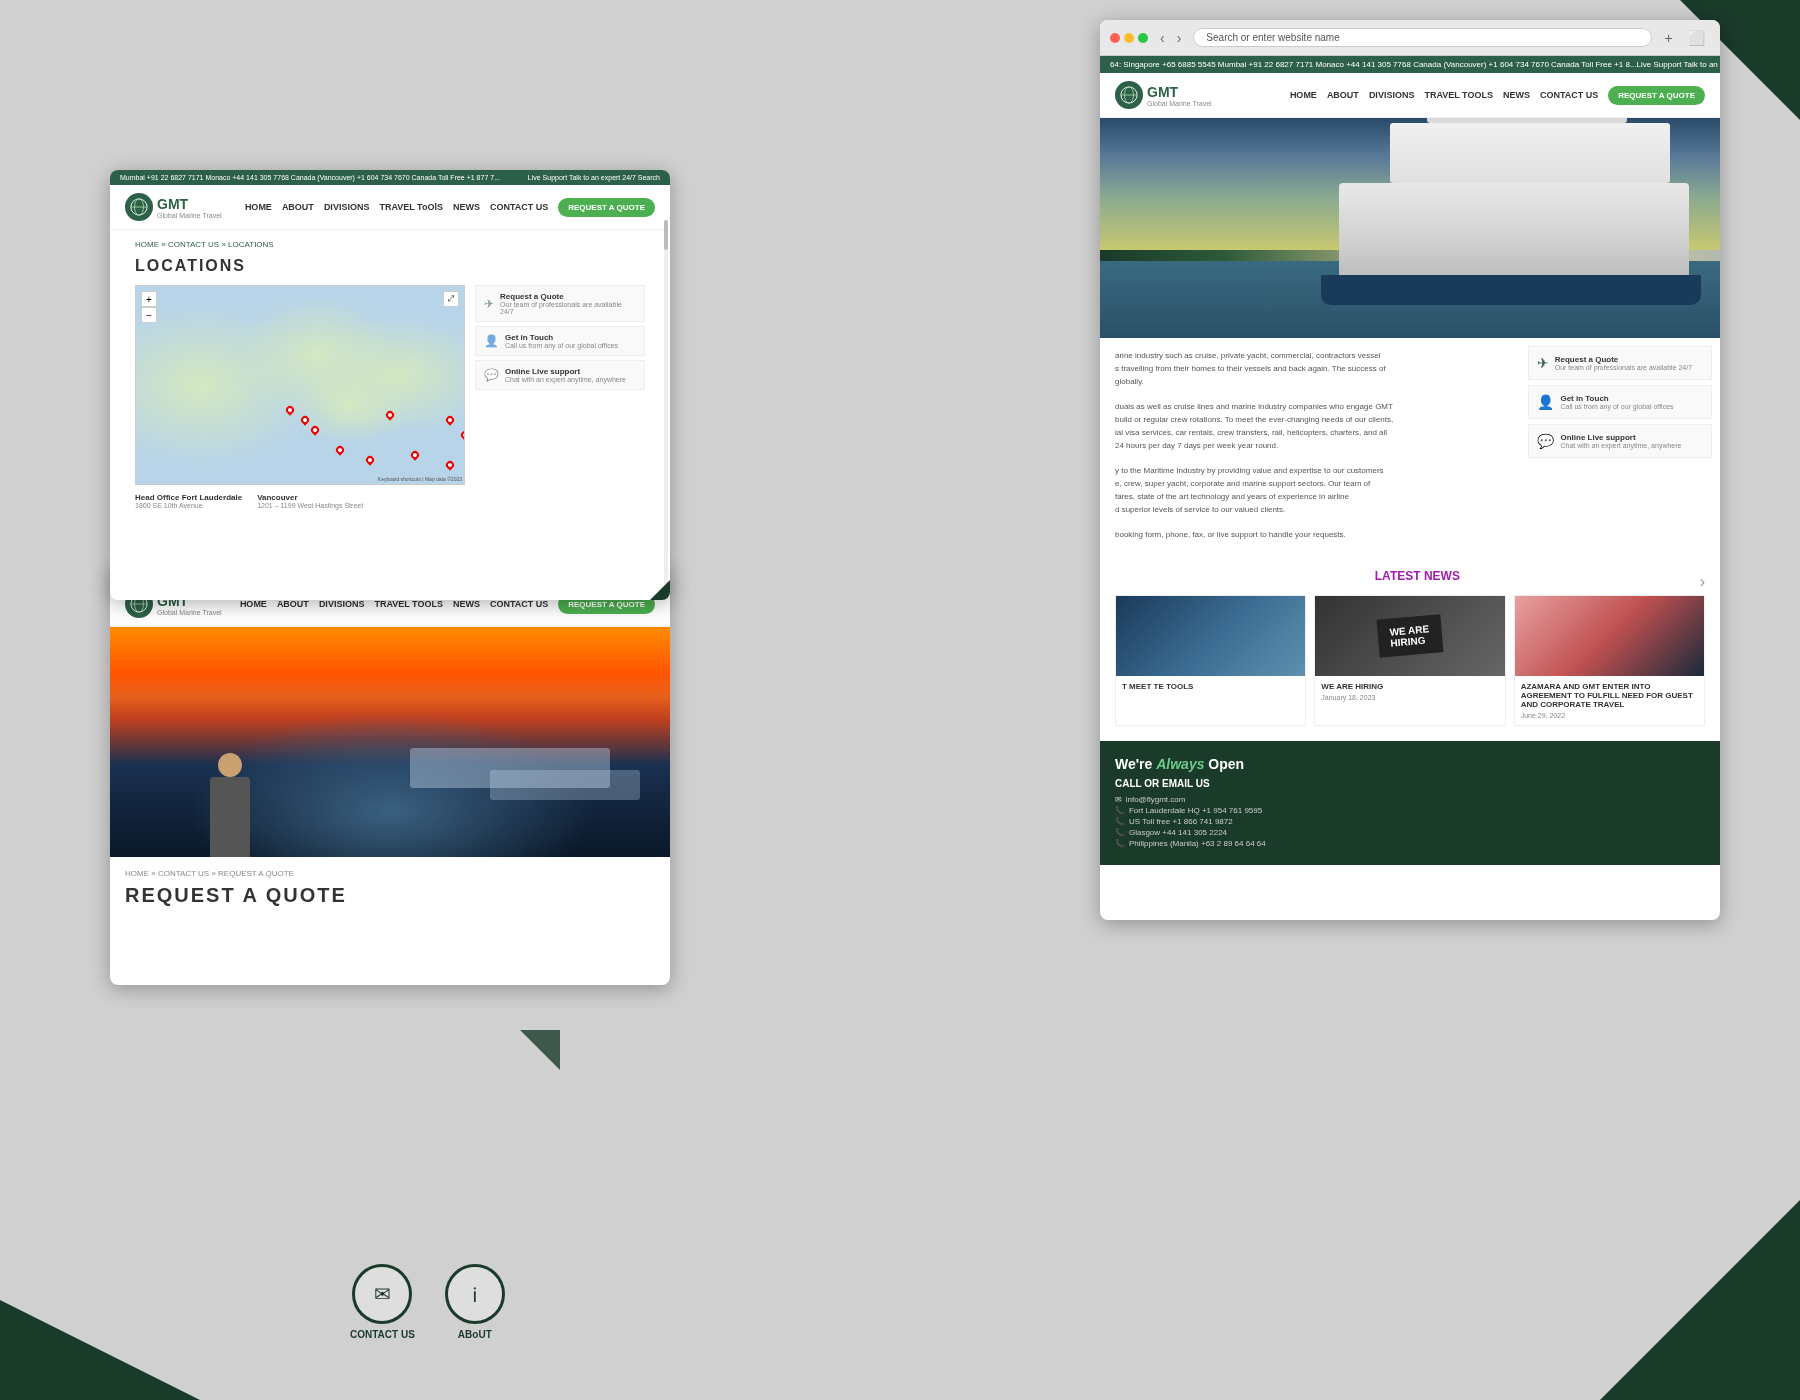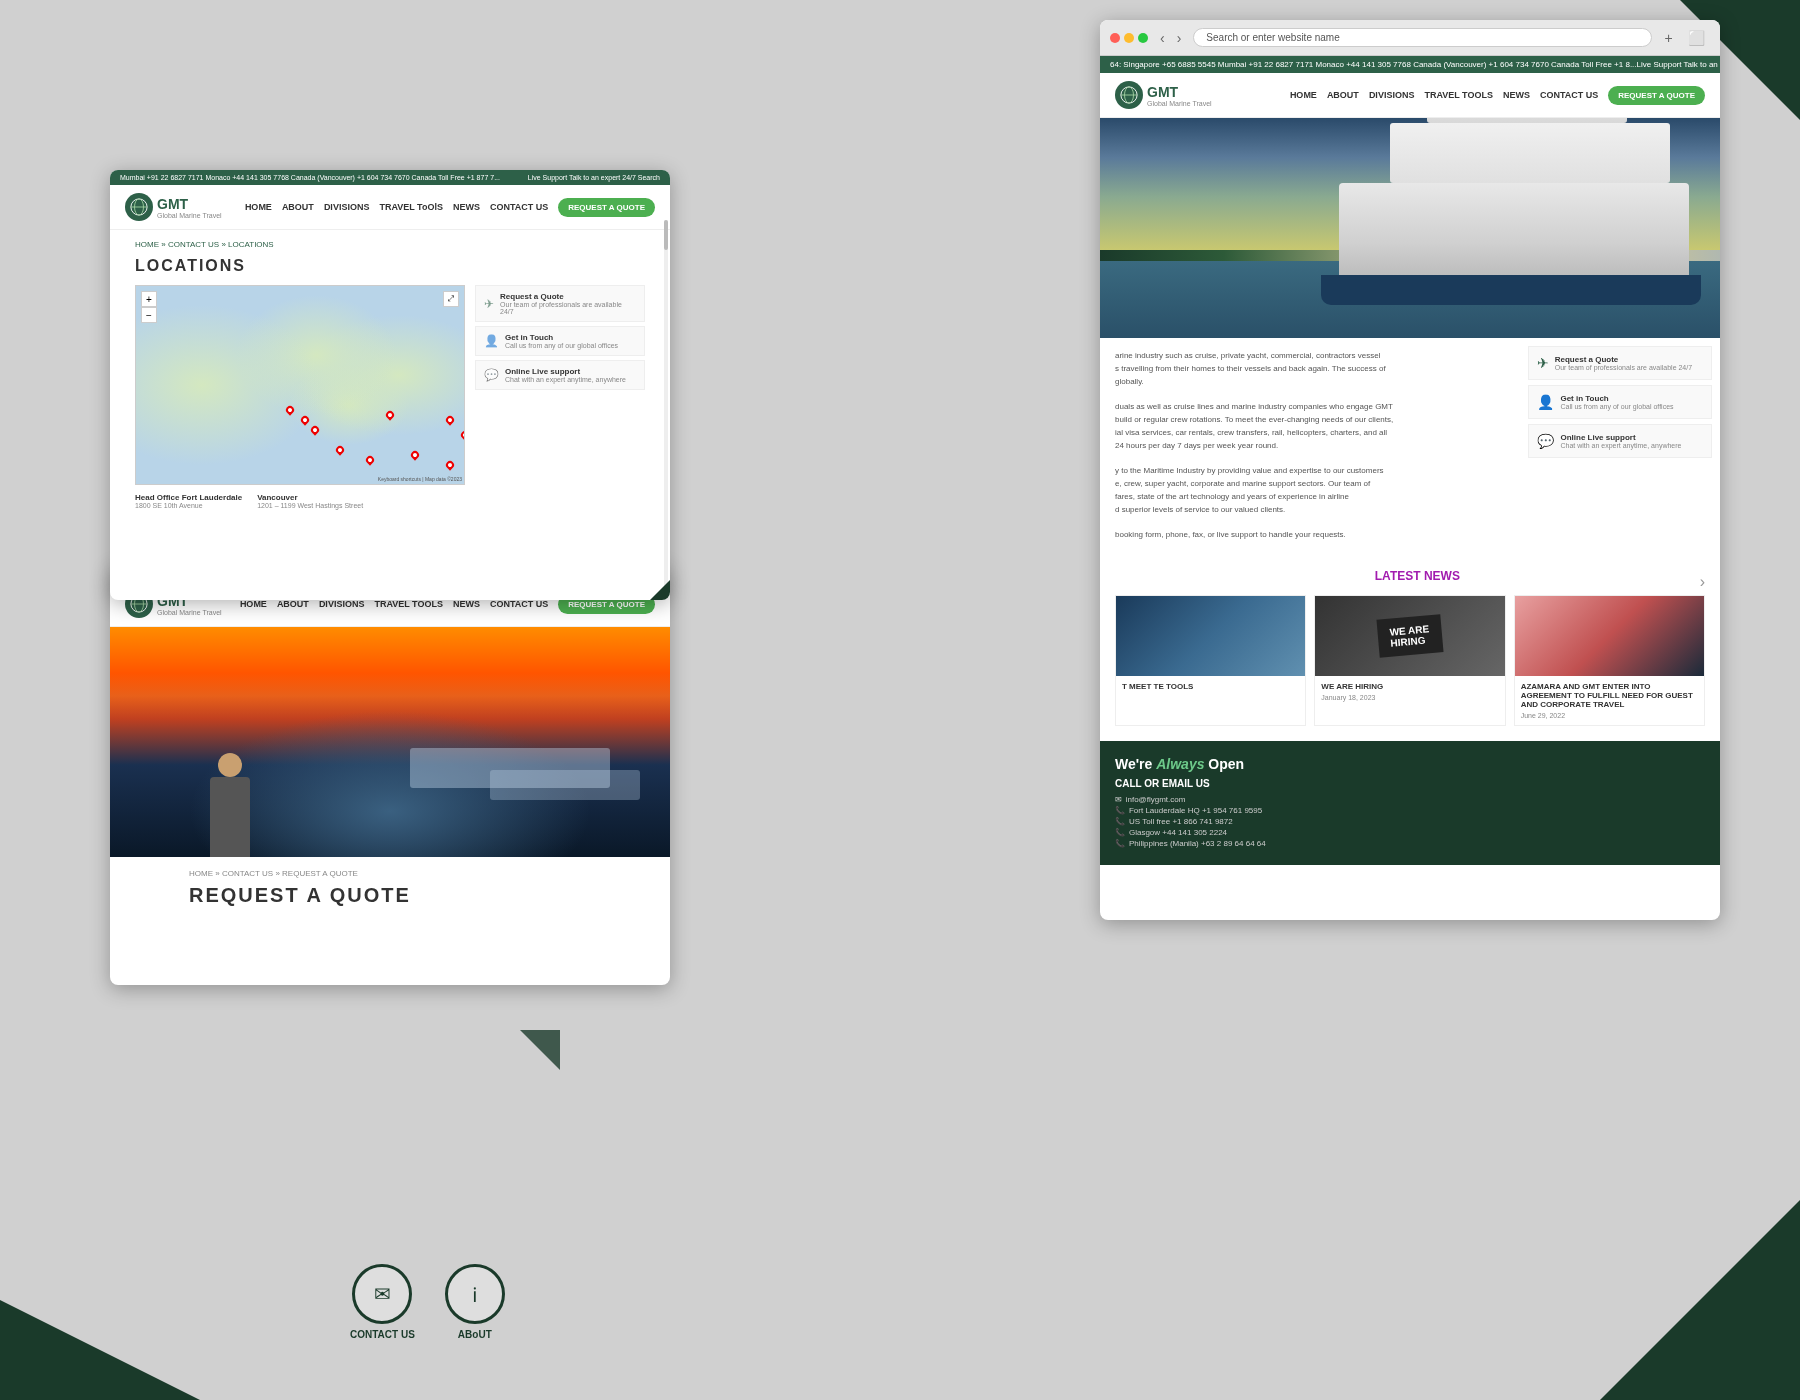--- a/index.html
+++ b/index.html
@@ -480,22 +480,21 @@
     }
     .person-head {
       width: 24px;
       height: 24px;
       background: #c9a070;
       border-radius: 50%;
       margin: 0 auto;
     }
 
     .quote-content {
-      padding: 12px 33px;
-      margin-left: 46px;
+      padding: 12px 15px;
     }
     .quote-breadcrumb {
       font-size: 8px;
       color: #888;
       margin-bottom: 6px;
     }
     .quote-title {
       font-size: 20px;
       font-weight: bold;
       color: #333;

